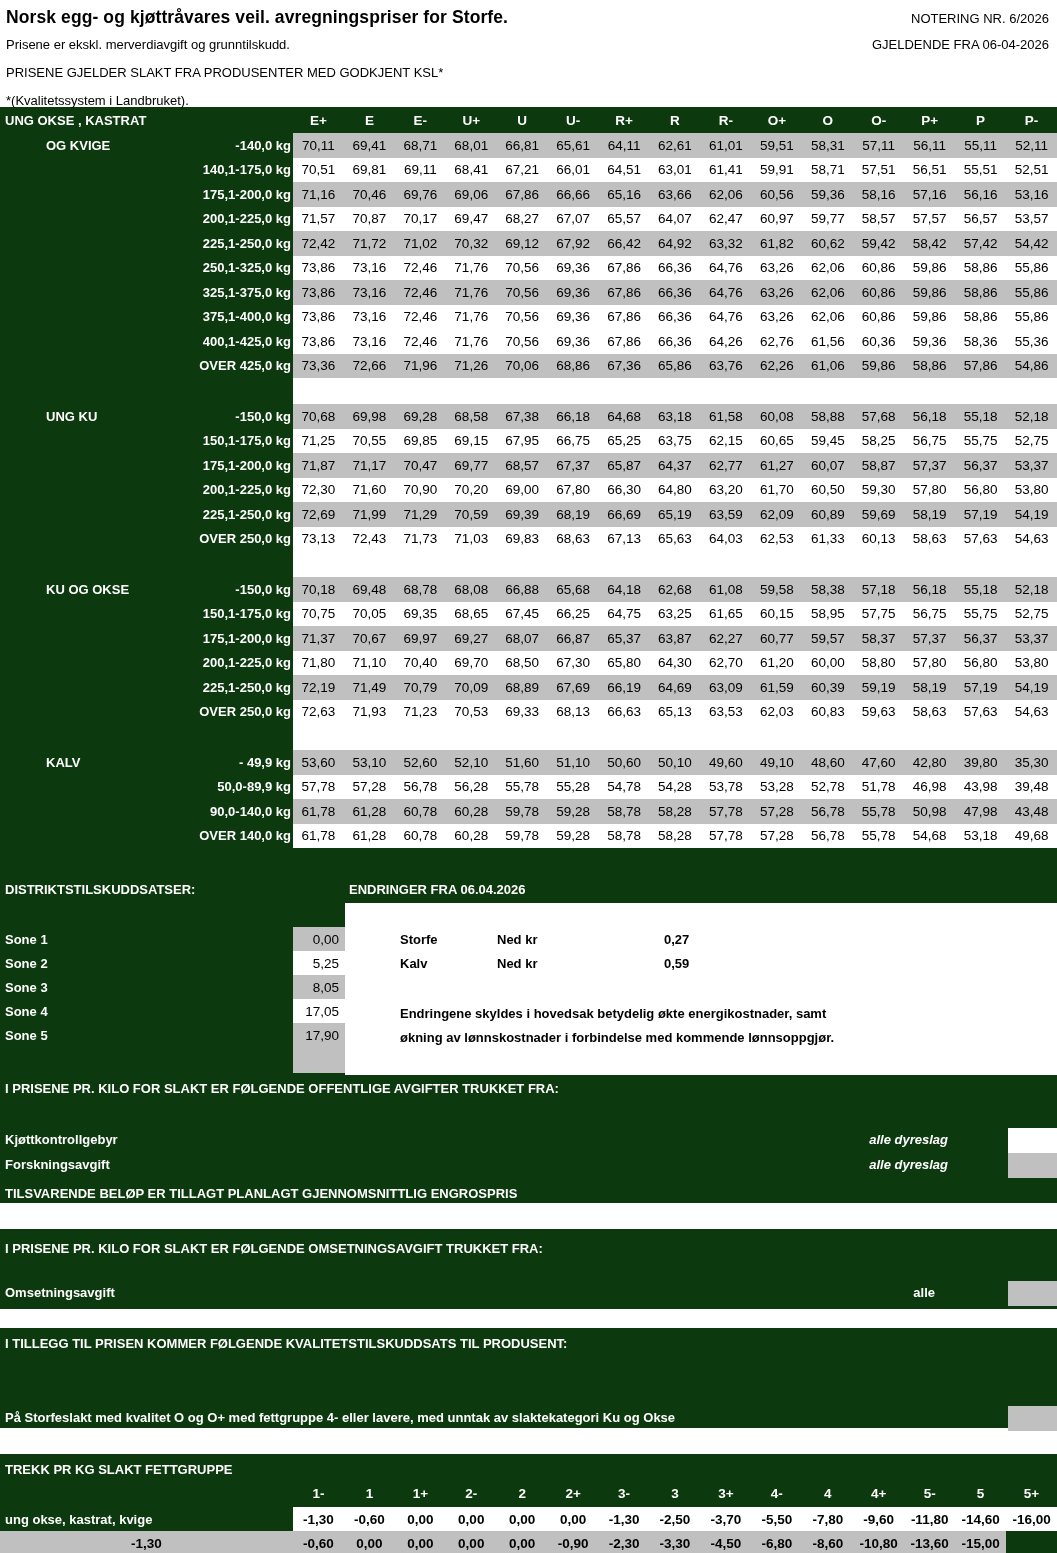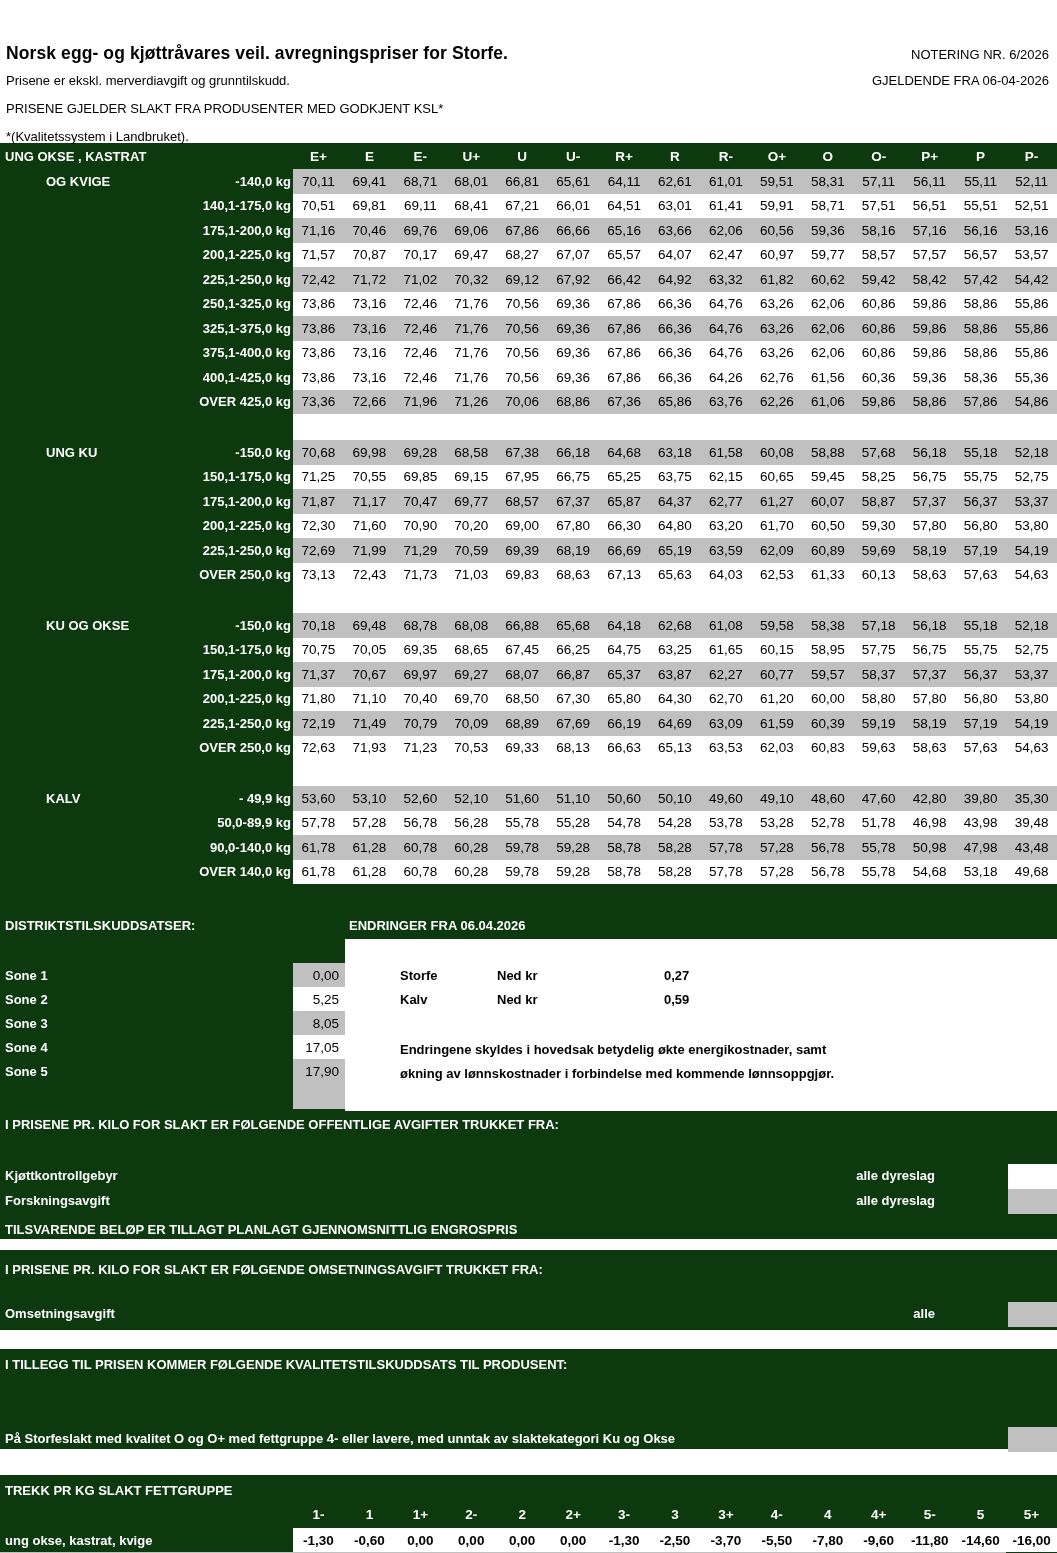--- a/index.html
+++ b/index.html
@@ -4,21 +4,21 @@
 <style>
   :root{ --green:#0d390f; --gray:#c0c0c0; }
   html,body{ margin:0; padding:0; }
   body{
     width:1057px; height:1553px; overflow:hidden; background:#fff; color:#000;
     font-family:"Liberation Sans", sans-serif; font-size:13px;
     -webkit-font-smoothing:antialiased;
   }
   
   .topheader{ height:107px; box-sizing:border-box; padding:0 8px 0 6px; }
-  .trow1{ display:flex; justify-content:space-between; align-items:flex-start; padding-top:7px;margin-top:36px; }
+  .trow1{ display:flex; justify-content:space-between; align-items:flex-start; padding-top:7px; }
   .title{ font-size:17.5px; font-weight:bold; letter-spacing:.1px; }
   .noting{ font-size:13px; padding-top:4px; }
   .trow2{ display:flex; justify-content:space-between; margin-top:9px; }
   .trow3{ margin-top:13px; }
   .trow4{ margin-top:13px; }
   
   .ptable{ background:var(--green); }
   .prow{ display:grid; grid-template-columns:293px repeat(15,1fr); height:24.5px; }
   .prow.header{ height:26px; }
   .labelcell{ display:flex; align-items:center; color:#ffffff; font-weight:bold; overflow:hidden; }
@@ -55,23 +55,23 @@
   .frow{ position:absolute; left:0; width:100%; height:25px;padding-left:48px; }
   .flabel{ position:absolute; left:5px; top:4px; white-space:nowrap; }
   .fscope{ position:absolute; top:4px; }
   .fbox{ position:absolute; right:11px; top:0; width:86px; height:25px; box-sizing:border-box;
          display:flex; align-items:center; justify-content:flex-end; padding-right:8px;
          color:#000; font-weight:normal; font-size:13.5px; }
   .fbox.w{ background:#fff; } .fbox.g{ background:var(--gray); }
   #public-fees{ height:128px; }
   #public-fees .block-title{ top:6px; }
   #fee-row-0{ top:53px; } #fee-row-1{ top:78px; }
-  #public-fees .fscope{ right:170px; }
+  #public-fees .fscope{ right:157px;font-style:italic; }
   .fees-footer{ position:absolute; left:5px; top:111px; }
-  #sales-fee{ height:80px; margin-top:11px; }
+  #sales-fee{ height:80px; margin-top:26px; }
   #sales-fee .block-title{ top:12px; }
   #sales-row-0{ top:52px; }
   #sales-fee .fscope{ right:170px; }
   #quality{ height:100px; margin-top:19px; }
   #quality .block-title{ top:8px; }
   #q-row-0{ top:53px; } #q-row-1{ top:78px; }
   
   #trekk{ height:100px; margin-top:26px; }
   #trekk .block-title{ top:8px; }
   .tgrid{ position:absolute; left:0; width:100%; display:grid; grid-template-columns:293px repeat(15,1fr); height:24px; }

